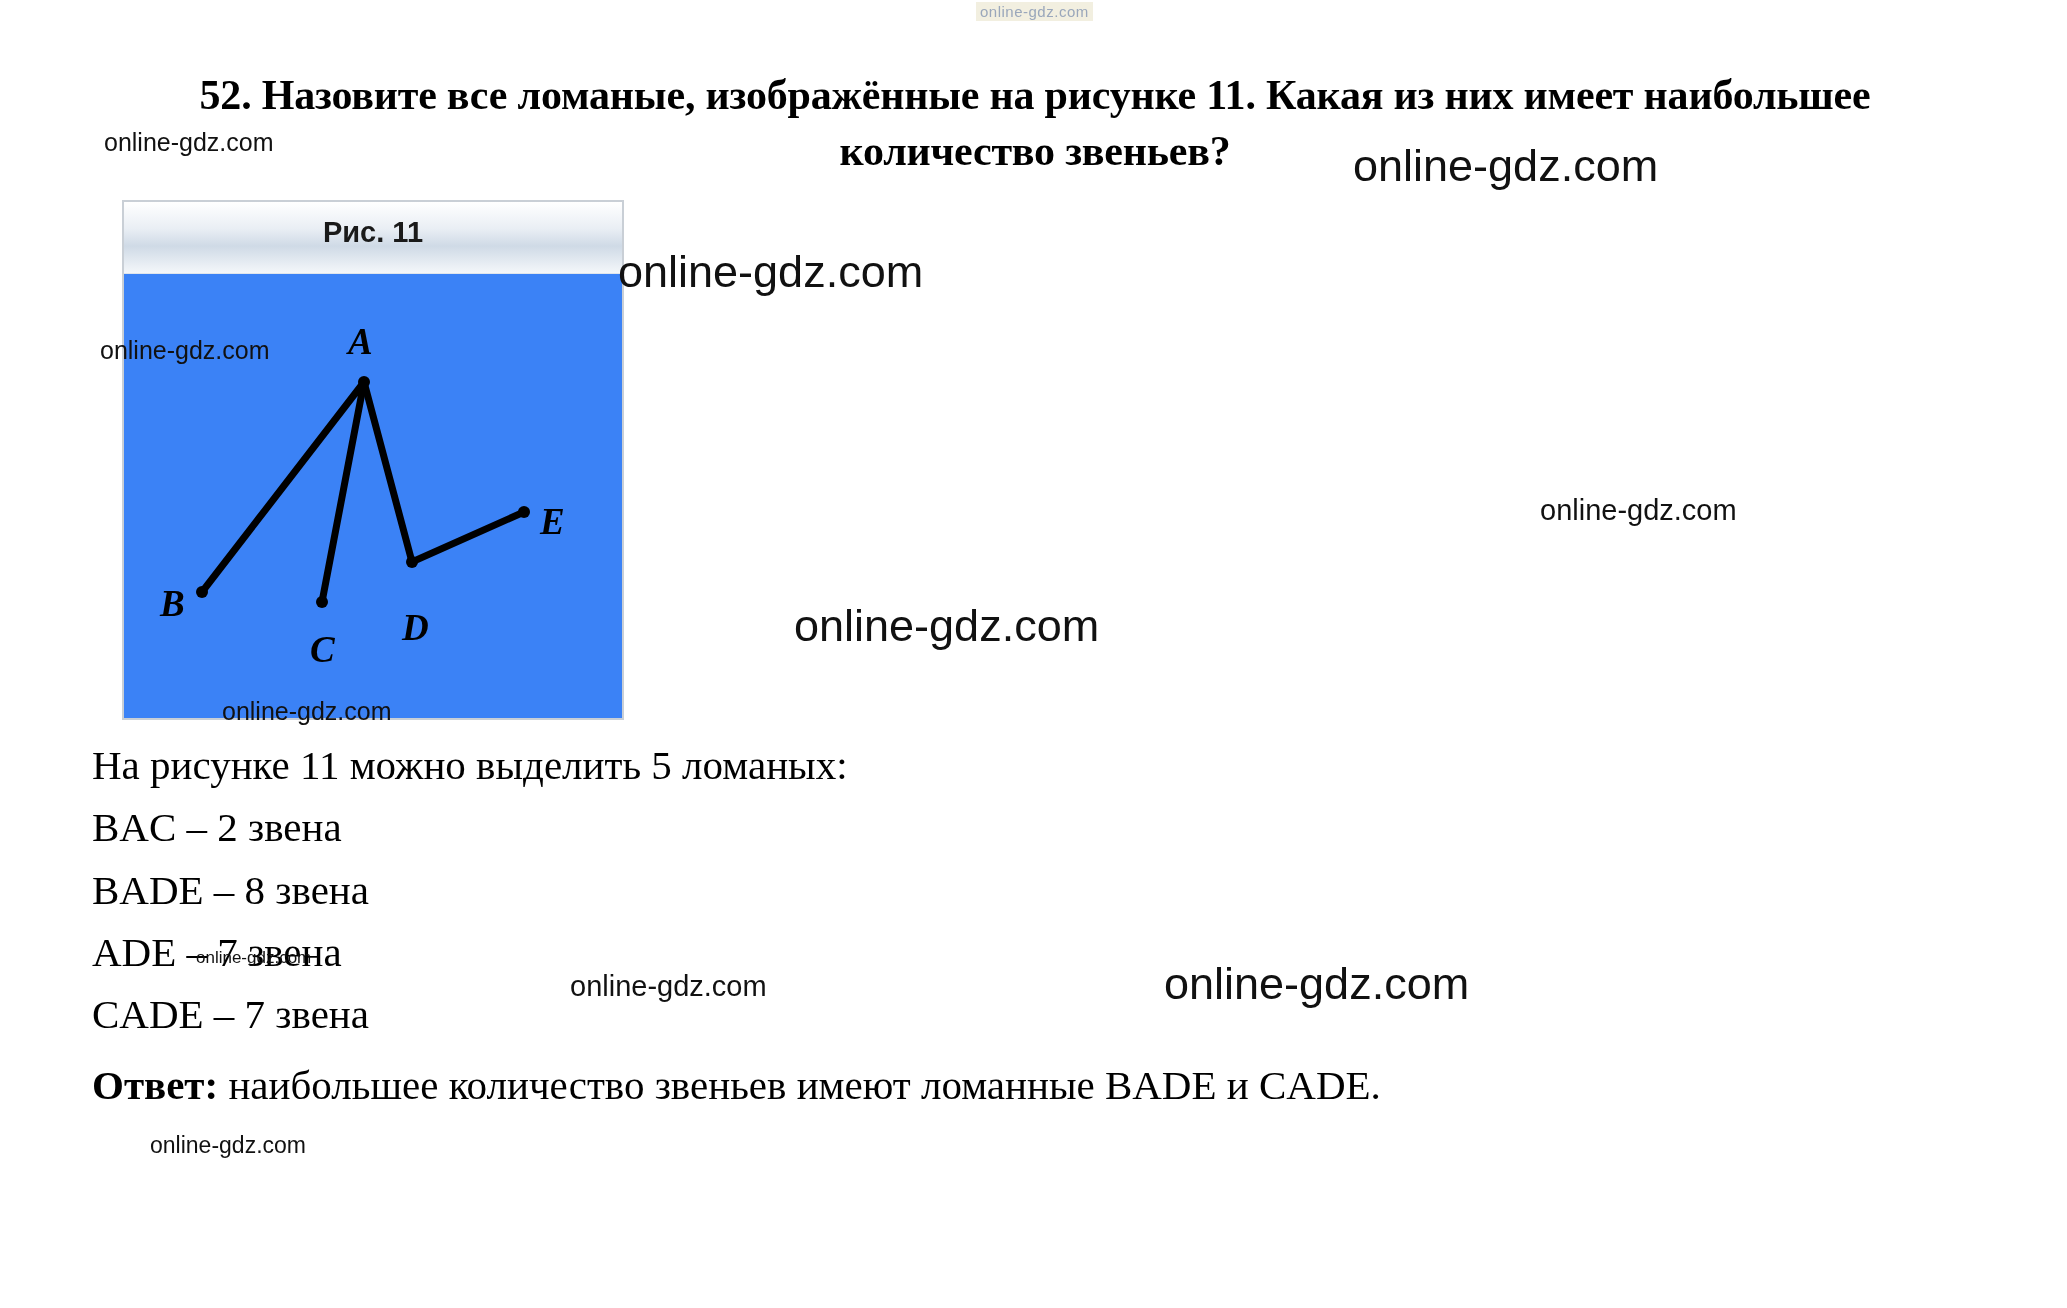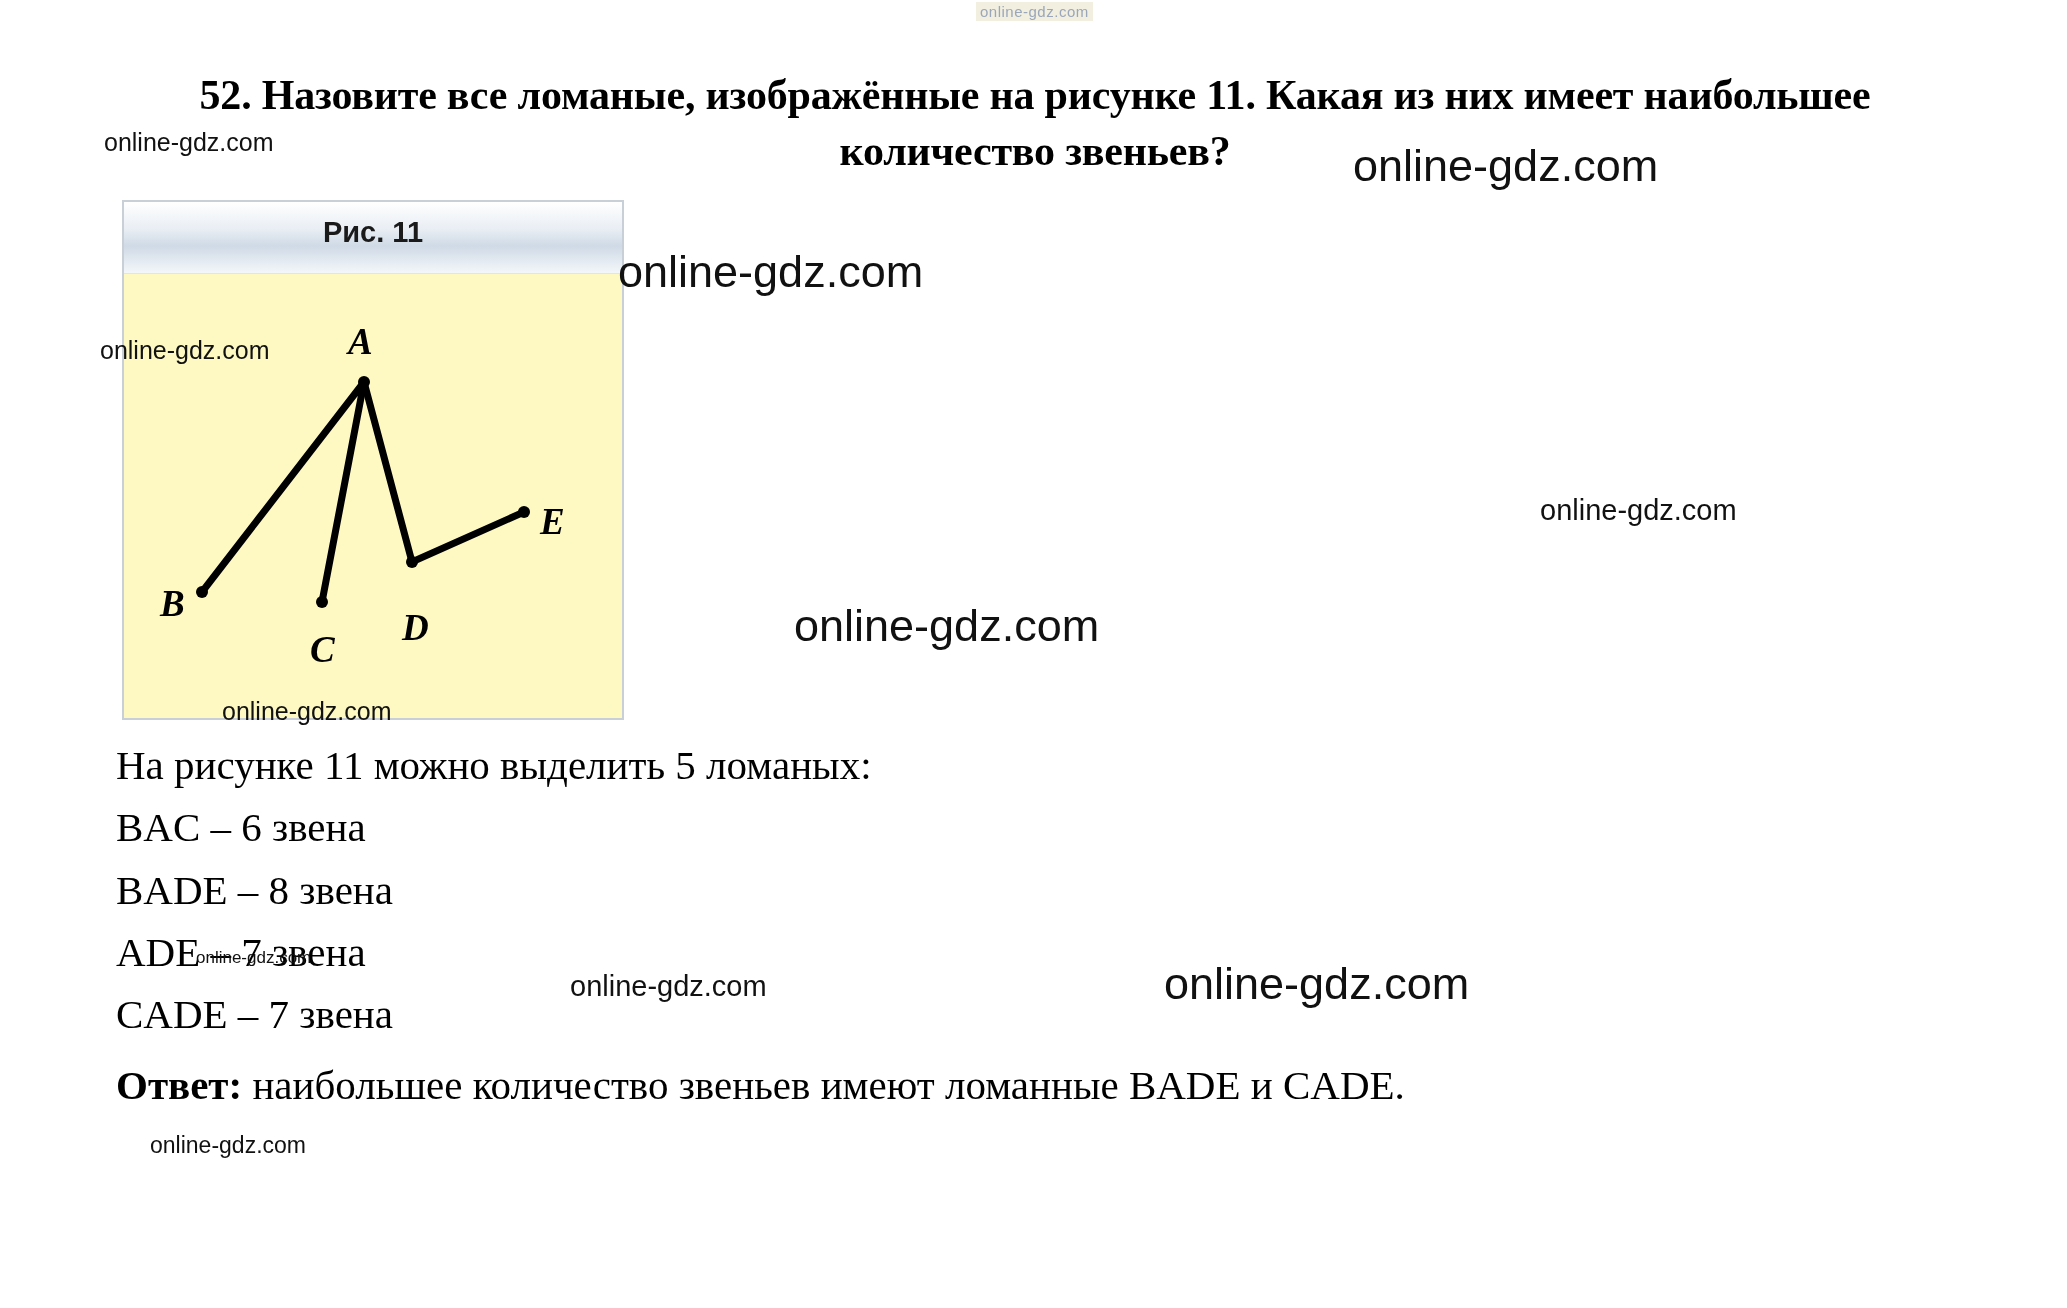--- a/index.html
+++ b/index.html
@@ -45,21 +45,21 @@
   }
 
   
   .figure-box {
     position: absolute;
     left: 122px;
     top: 200px;
     width: 502px;
     height: 520px;
     border: 2px solid #c9cfd6;
-    background: #fef9c3;
+    background: #3b82f6;
     box-sizing: border-box;
   }
   .figure-caption-bar {
     position: absolute;
     left: 0;
     top: 0;
     width: 100%;
     height: 72px;
     background: linear-gradient(to bottom, #ffffff 0%, #e9eef4 38%, #cfdae6 62%, #f4f7fa 100%);
     border-bottom: 1px solid #dfe5ec;
@@ -86,21 +86,21 @@
   .pt-label {
     font-family: "Liberation Serif", serif;
     font-style: italic;
     font-weight: bold;
     font-size: 37px;
   }
 
   
   .answer {
     position: absolute;
-    left: 116px;
+    left: 92px;
     top: 740px;
     width: 1900px;
     font-size: 41px;
     line-height: 1.25;
   }
   .answer .line {
     white-space: nowrap;
     margin-bottom: 11px;
   }
   .answer .final {
@@ -155,21 +155,21 @@
     <text class="pt-label" x="224" y="82">A</text>
     <text class="pt-label" x="36" y="344">B</text>
     <text class="pt-label" x="186" y="390">C</text>
     <text class="pt-label" x="278" y="368">D</text>
     <text class="pt-label" x="416" y="262">E</text>
   </svg>
 </div>
 
 <div class="answer">
   <div class="line">На рисунке 11 можно выделить 5 ломаных:</div>
-  <div class="line">BAC – 6 звена</div>
+  <div class="line">BAC – 2 звена</div>
   <div class="line">BADE – 8 звена</div>
   <div class="line">ADE – 7 звена</div>
   <div class="line">CADE – 7 звена</div>
   <div class="line final"><b>Ответ:</b><span> наибольшее количество звеньев имеют ломанные BADE и CADE.</span></div>
 </div>
 
 <div class="wm wm-a">online-gdz.com</div>
 <div class="wm wm-b">online-gdz.com</div>
 <div class="wm wm-c">online-gdz.com</div>
 <div class="wm wm-d">online-gdz.com</div>

